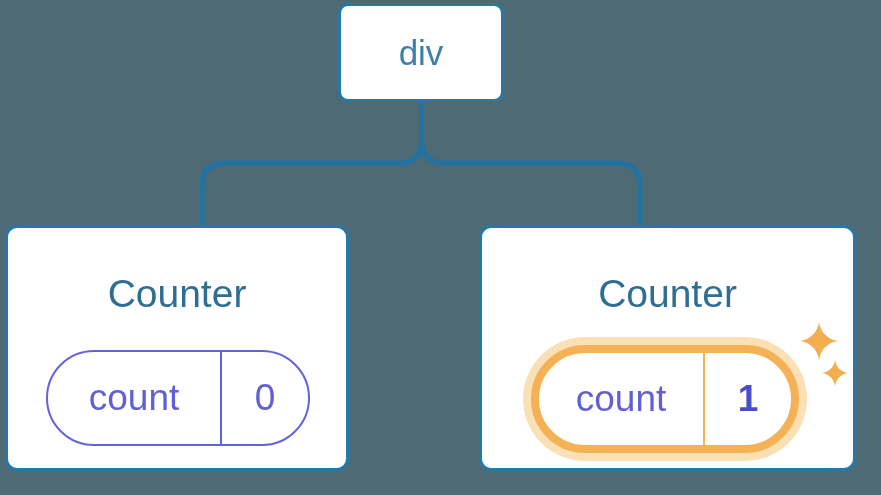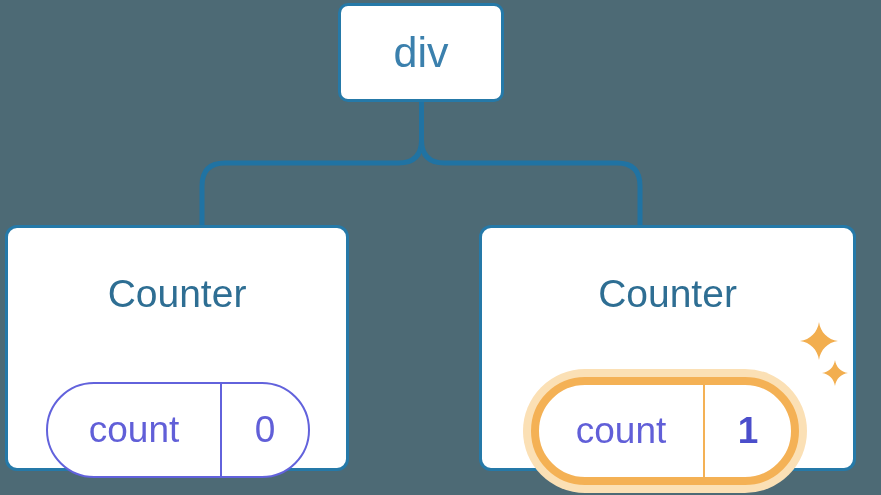--- a/index.html
+++ b/index.html
@@ -40,21 +40,21 @@
     width:166px; height:99px;
     background:#ffffff;
     border:3px solid var(--card-border);
     border-radius:10px;
     box-sizing:border-box;
     display:flex;
     align-items:center;
     justify-content:center;
   }
   .node-box .label{
-    font-size:43px;
+    font-size:35px;
     font-weight:500;
     color:var(--root-label);
   }
   .card{
     position:absolute;
     top:225px;
     height:246px;
     background:#ffffff;
     border:3px solid var(--card-border);
     border-radius:12px;
@@ -70,21 +70,20 @@
     font-size:39px;
     font-weight:500;
     color:var(--card-title);
   }
   .pill{
     position:absolute;
     display:flex;
     align-items:stretch;
     box-sizing:border-box;
     background:#ffffff;
-    margin-top:32px;
   }
   .pill-plain{
     left:38px; top:122px;
     width:264px; height:96px;
     border:2px solid var(--state-purple);
     border-radius:48px;
     overflow:hidden;
   }
   .pill-highlight{
     left:49px; top:117px;

